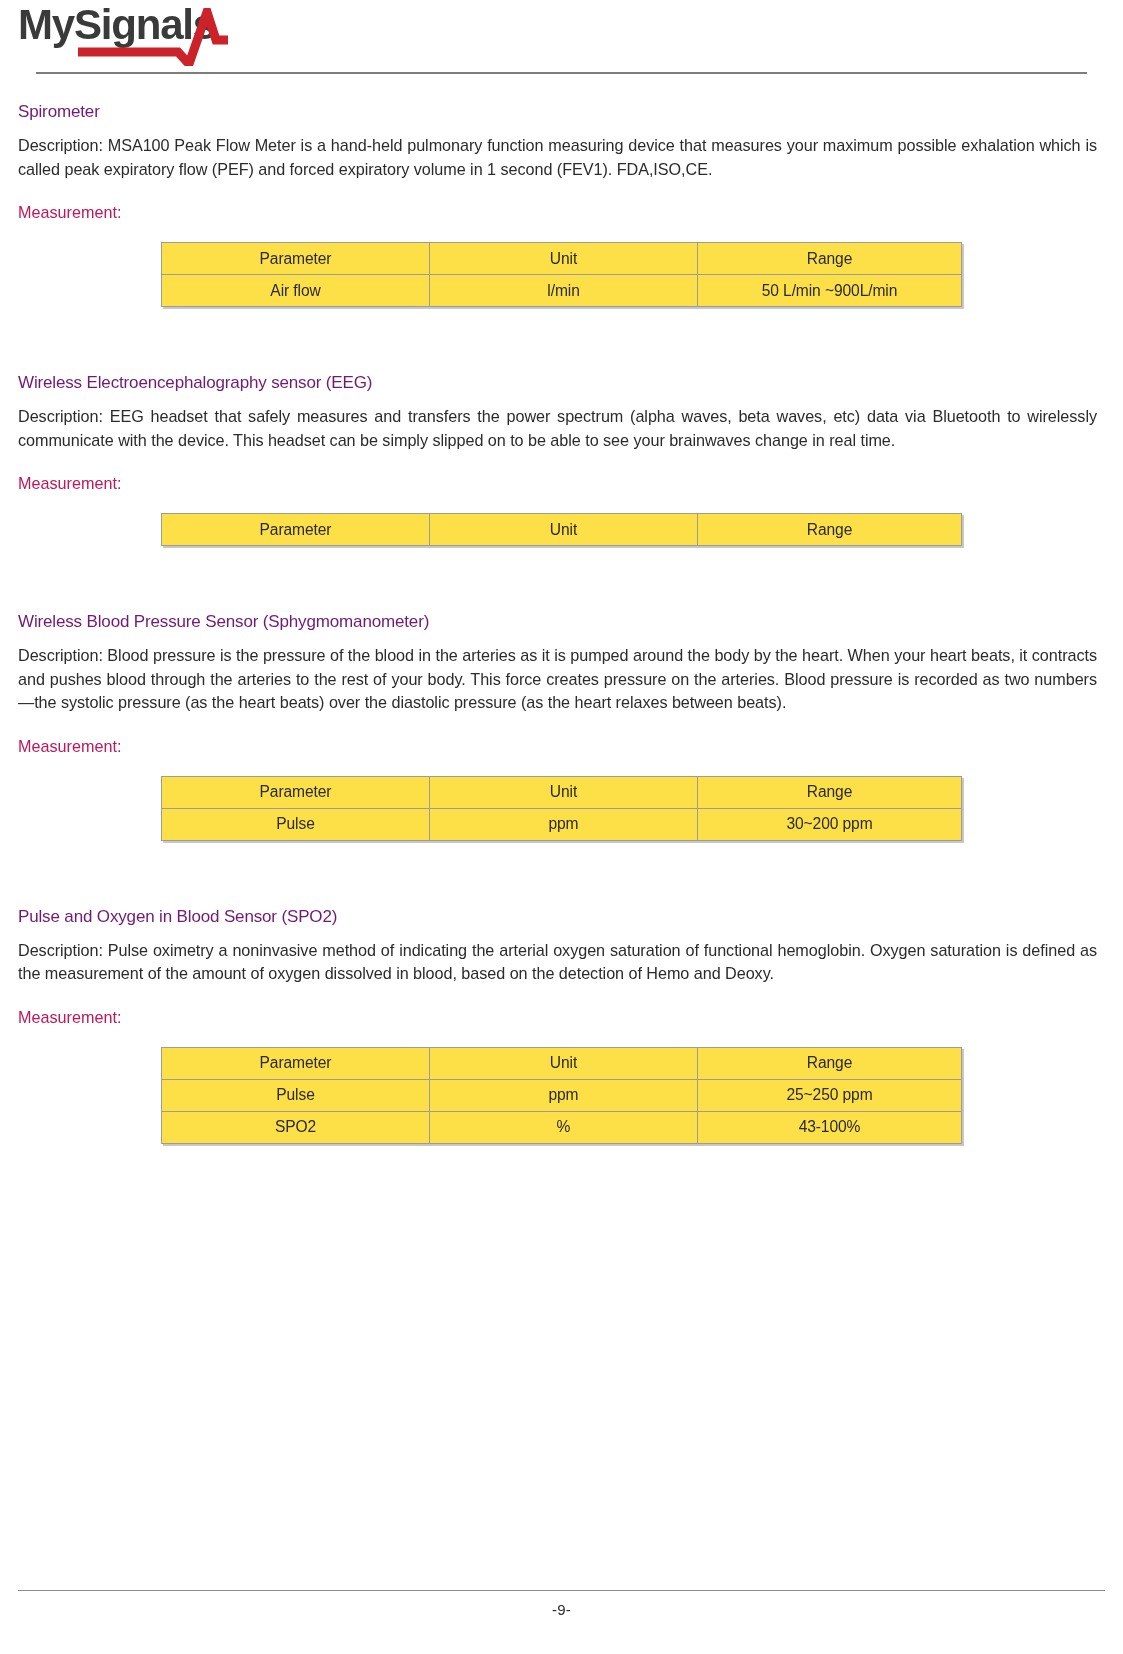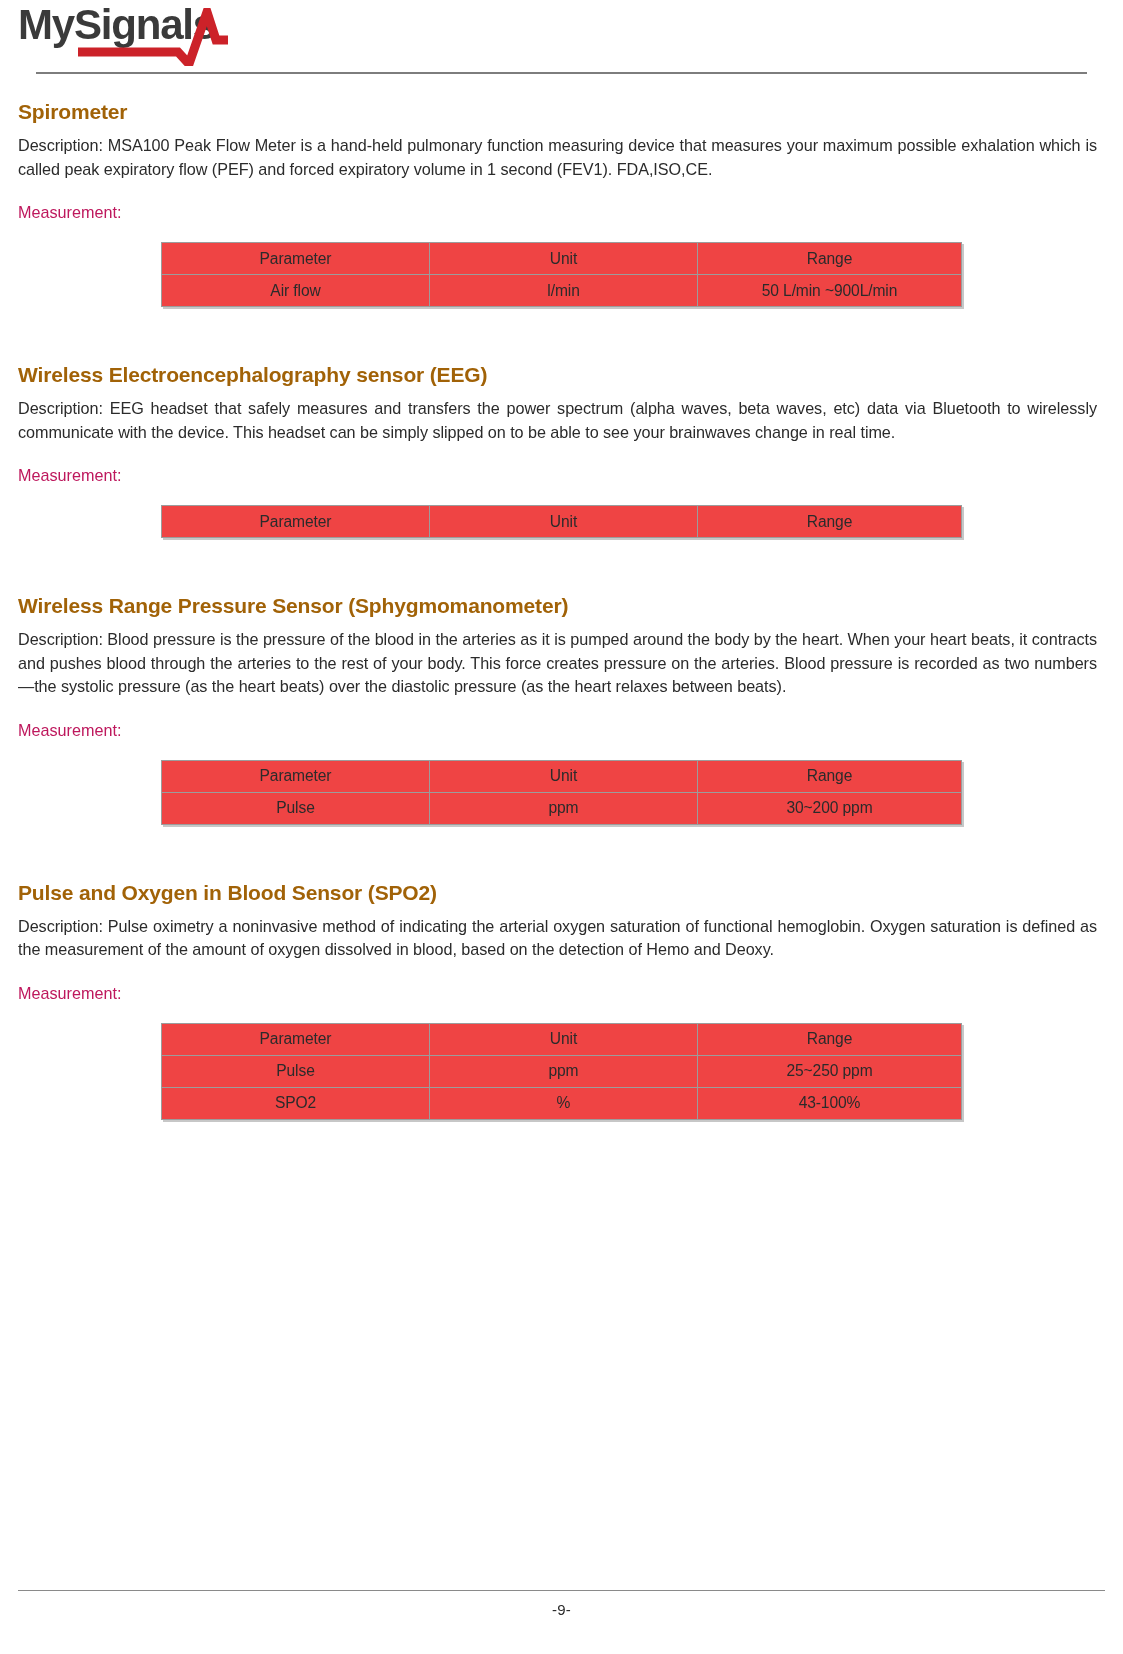--- a/index.html
+++ b/index.html
@@ -70,23 +70,23 @@
   .content {
     position: relative;
     padding-top: 26px;
   }
 
   .section {
     margin-bottom: 0;
   }
 
   h2.section-title {
-    font-size: 21px;
-    font-weight: bold;
-    color: #a16207;
+    font-size: 17px;
+    font-weight: normal;
+    color: #701a75;
     margin: 0 0 13px 0;
     letter-spacing: -0.15px;
     line-height: 19px;
   }
 
   p.desc {
     font-size: 16.2px;
     line-height: 23.5px;
     margin: 0 8px 20px 0;
     text-align: justify;
@@ -98,24 +98,24 @@
   p.measurement {
     font-size: 16.2px;
     line-height: 23px;
     margin: 0 0 18px 0;
     color: #be185d;
   }
 
   
   table.meas-table {
     border-collapse: collapse;
-    margin: 0 auto 0 auto;
+    margin: 0 auto 8px auto;
     width: 800px;
     table-layout: fixed;
-    background: #ef4444;
+    background: #fde047;
     box-shadow: 2px 2px 0 rgba(0,0,0,0.22);
   }
   table.meas-table td {
     border: 1px solid #9c9c9c;
     text-align: center;
     vertical-align: middle;
     font-size: 15.6px;
     color: #2b2b2b;
     padding: 5px 6px;
     height: 21px;
@@ -216,21 +216,21 @@
             <td>Unit</td>
             <td>Range</td>
           </tr>
         </tbody>
       </table>
     </div>
 
     <div class="gap-after-table"></div>
 
     <div class="section">
-      <h2 class="section-title">Wireless Range Pressure Sensor (Sphygmomanometer)</h2>
+      <h2 class="section-title">Wireless Blood Pressure Sensor (Sphygmomanometer)</h2>
       <p class="desc">Description: Blood pressure is the pressure of the blood in the arteries as it is pumped around the body by the heart. When your heart beats, it contracts and pushes blood through the arteries to the rest of your body. This force creates pressure on the arteries. Blood pressure is recorded as two numbers—the systolic pressure (as the heart beats) over the diastolic pressure (as the heart relaxes between beats).</p>
       <p class="measurement">Measurement:</p>
       <table class="meas-table">
         <colgroup>
             <col class="c1">
             <col class="c2">
             <col class="c3">
           </colgroup>
         <tbody>
           <tr class="head">

